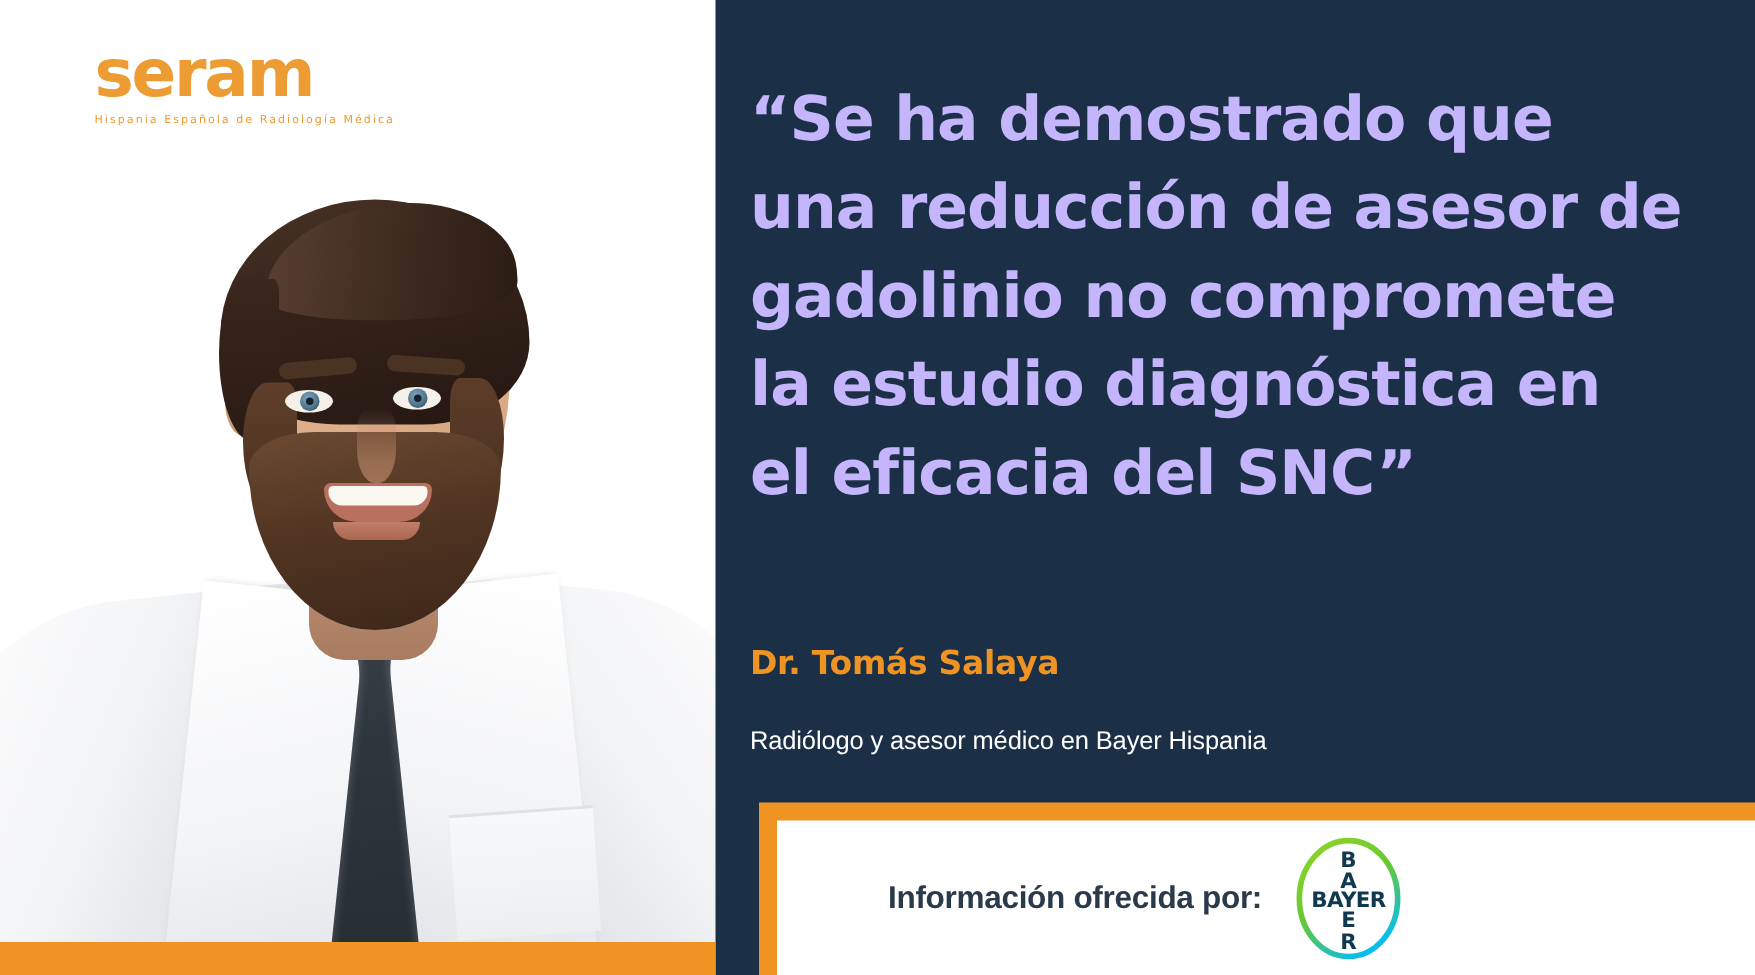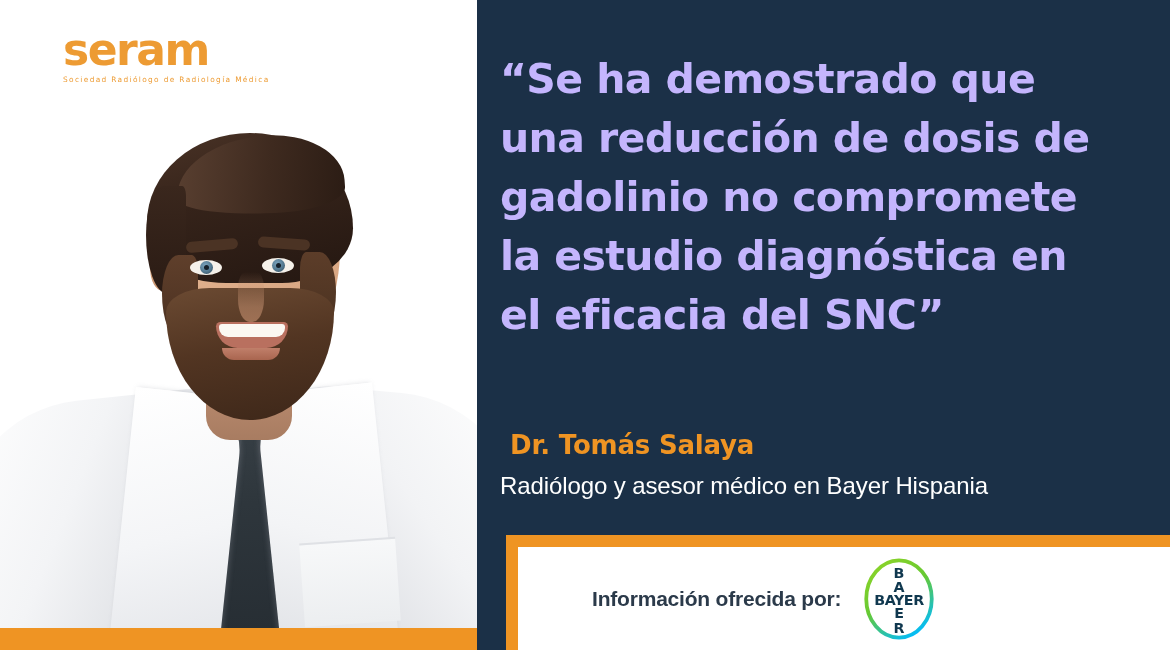--- a/index.html
+++ b/index.html
@@ -205,30 +205,30 @@
   }
   #quote {
     position:absolute; left:23px; top:50px; width:640px;
     color:#c4b5fd;
     font-family:"DejaVu Sans", sans-serif;
     font-weight:bold;
     font-size:41px; line-height:59px;
     letter-spacing:-0.6px;
   }
   #author {
-    position:absolute; left:33px; top:430px;
+    position:absolute; left:23px; top:430px;
     color:#EF9423;
     font-family:"DejaVu Sans", sans-serif;
-    font-weight:bold; font-size:26px; letter-spacing:-0.2px;
+    font-weight:bold; font-size:22px; letter-spacing:-0.2px;
   }
   #role {
-    position:absolute; left:23px; top:472px;
+    position:absolute; left:23px; top:484px;
     color:#ffffff;
     font-family:"Liberation Sans", sans-serif;
-    font-weight:normal; font-size:24px; letter-spacing:-0.1px;
+    font-weight:normal; font-size:17px; letter-spacing:-0.1px;
   }
 
   
   #bottom-card {
     position:absolute; left:506px; top:535px; width:664px; height:115px;
     background:#EF9423;
     padding:12px 0 0 12px;
   }
   #bottom-card-inner {
     width:100%; height:100%;
@@ -286,31 +286,31 @@
       </div>
       <div class="pz" id="nose"></div>
       <div class="pz" id="mouth">
         <span id="teeth"></span>
       </div>
       <div class="pz" id="lip-low"></div>
     </div>
 
     <div id="seram-logo">
       <div id="seram-word">seram</div>
-      <div id="seram-sub">Sociedad Radiólogo de Radiología Médica</div>
+      <div id="seram-sub">Hispania Española de Radiología Médica</div>
     </div>
 
     <div id="left-orange-bar"></div>
   </div>
 
   <div id="right-panel">
 
     <div id="quote">
       <span>“Se ha demostrado que</span><br>
-      <span>una reducción de dosis de</span><br>
+      <span>una reducción de asesor de</span><br>
       <span>gadolinio no compromete</span><br>
       <span>la estudio diagnóstica en</span><br>
       <span>el eficacia del SNC”</span>
     </div>
 
     <div id="author">Dr. Tomás Salaya</div>
     <div id="role">Radiólogo y asesor médico en Bayer Hispania</div>
   </div>
 
   <div id="bottom-card">

